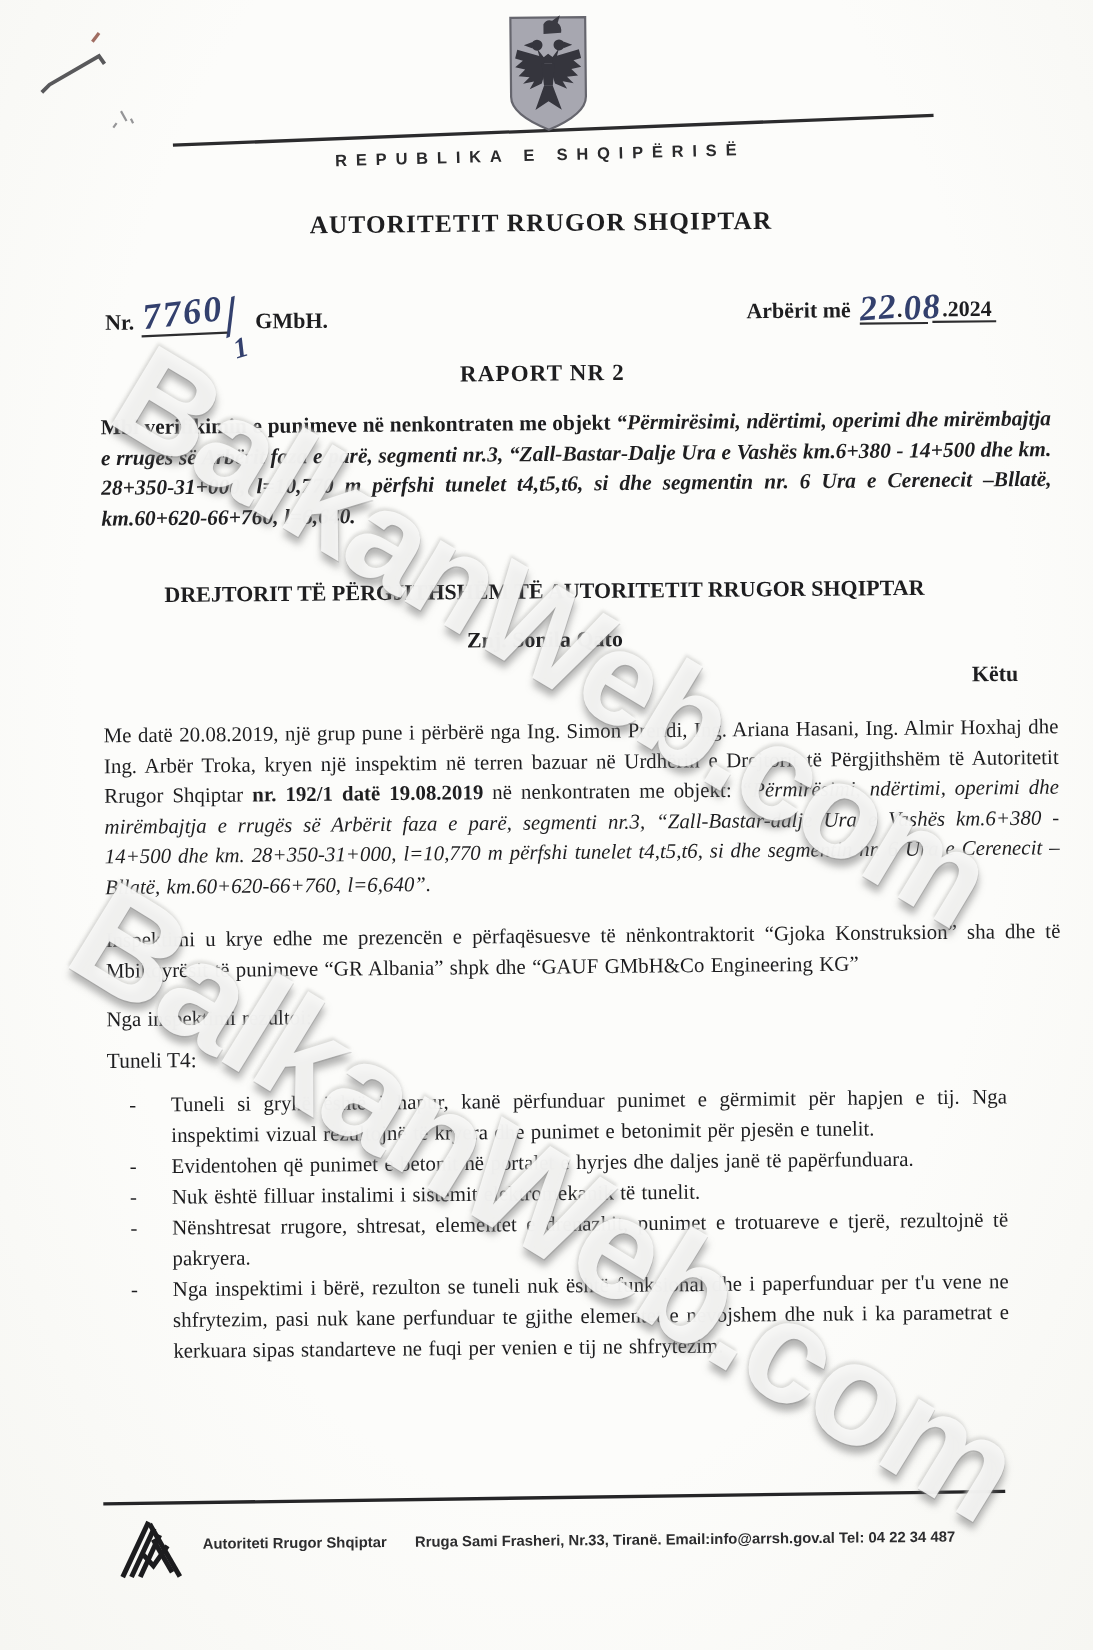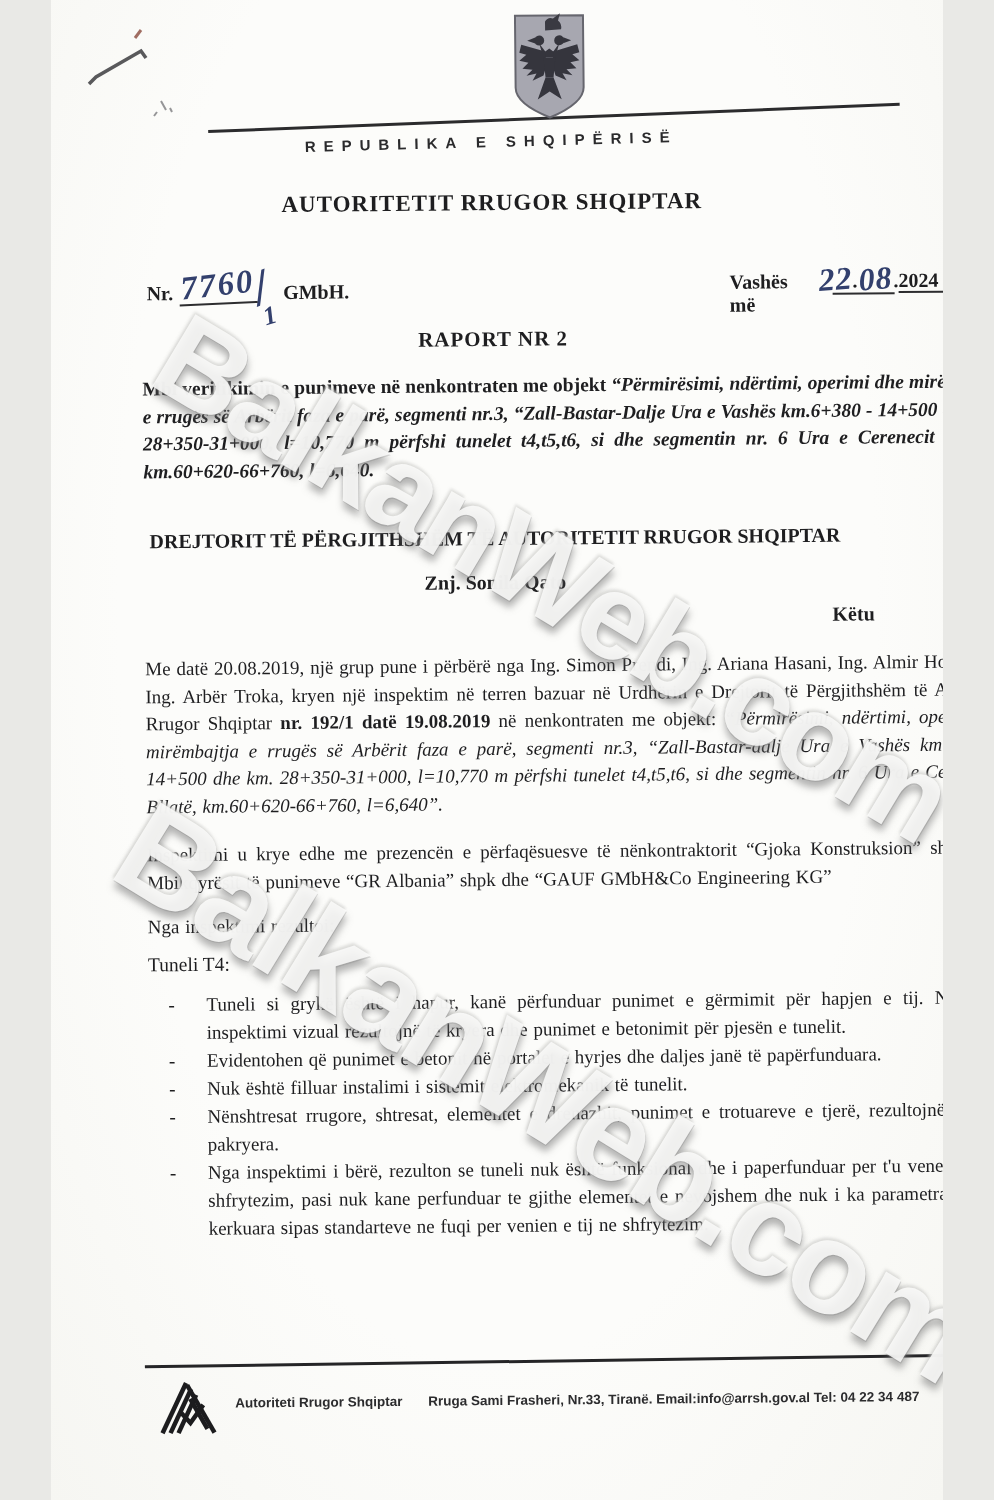--- a/index.html
+++ b/index.html
@@ -1,17 +1,17 @@
 <!DOCTYPE html>
 <html><head>
 <meta charset="utf-8">
 <style>
   html,body { margin:0; padding:0; background:#e9e9e6; }
   .page {
-    position:relative; width:892px; height:1500px; margin:0 auto;
+    position:relative; width:994px; height:1500px; margin:0 auto;
     background:
       radial-gradient(ellipse at 50% 40%, #fcfcfa 60%, #f6f6f2 100%),
       #fafaf8;
     overflow:hidden;
     font-family:"Liberation Serif", serif;
     color:#1e1e20;
   }
   .doc { position:absolute; inset:0; transform:rotate(-0.55deg); transform-origin:50% 50%; z-index:2; }
 
   
@@ -130,21 +130,21 @@
       <span class="hw hw-number">
         <span>7760</span>
         <span class="hw-slash">/</span>
         <span class="hw-sub">1</span>
       </span>
       <span class="prot-label">GMbH.</span>
     </div>
     <div class="proto-underline"></div>
 
     <div class="date-row">
-      <span>Vashës më</span>
+      <span>Arbërit më</span>
       <span class="hw hw-day">22</span>
       <span>.</span>
       <span class="hw hw-month">08</span>
       <span>.</span>
       <span>2024</span>
     </div>
     <div class="date-ul1"></div>
     <div class="date-ul2"></div>
 
     <div class="report-title">RAPORT NR 2</div>

